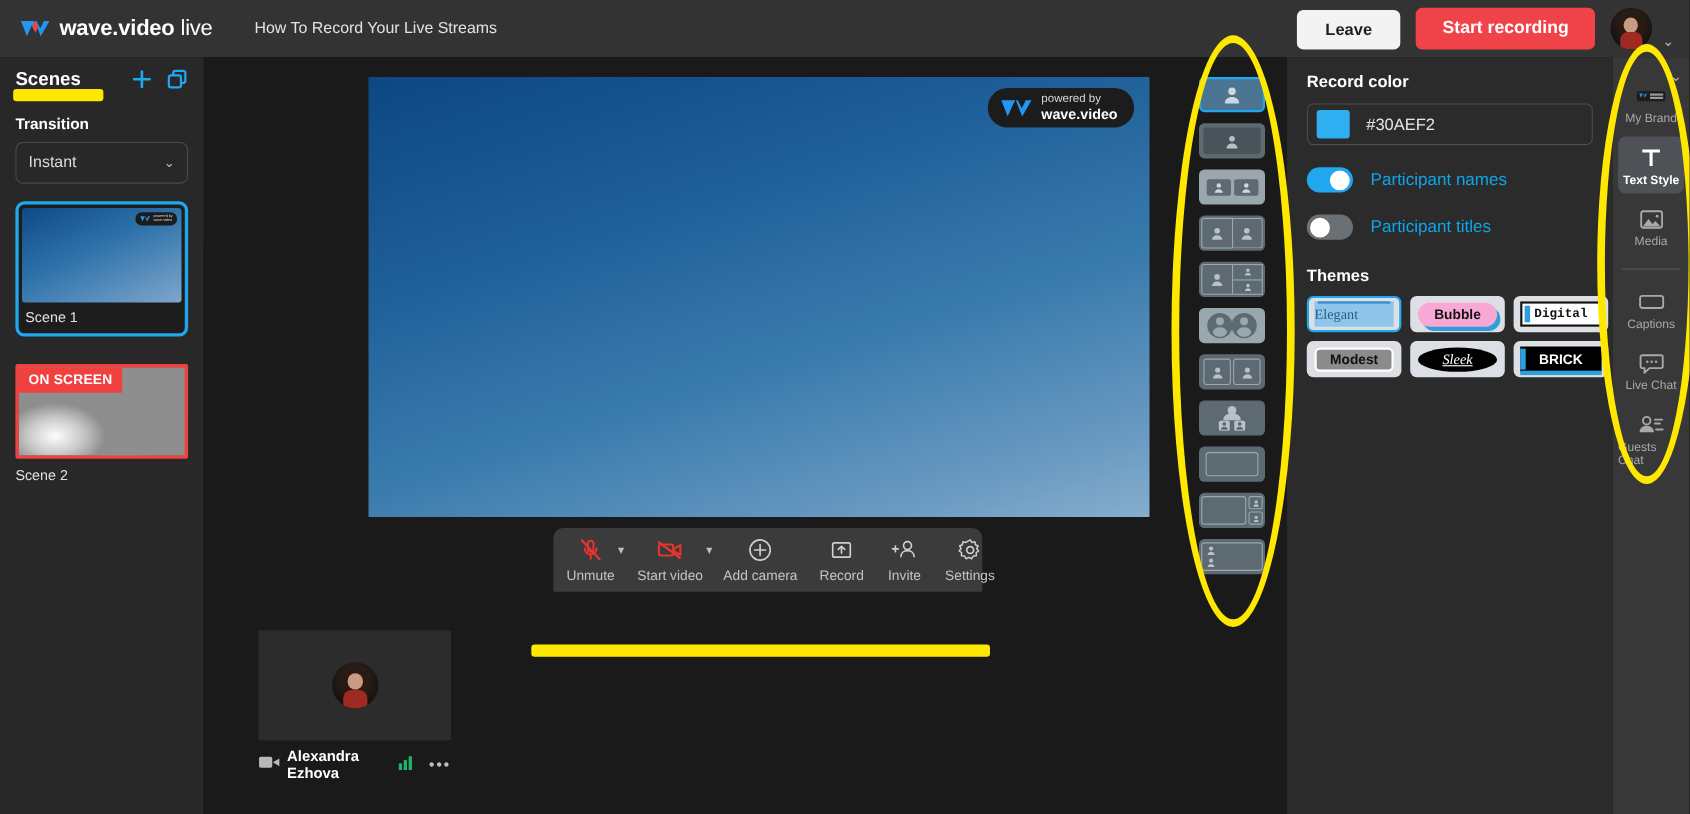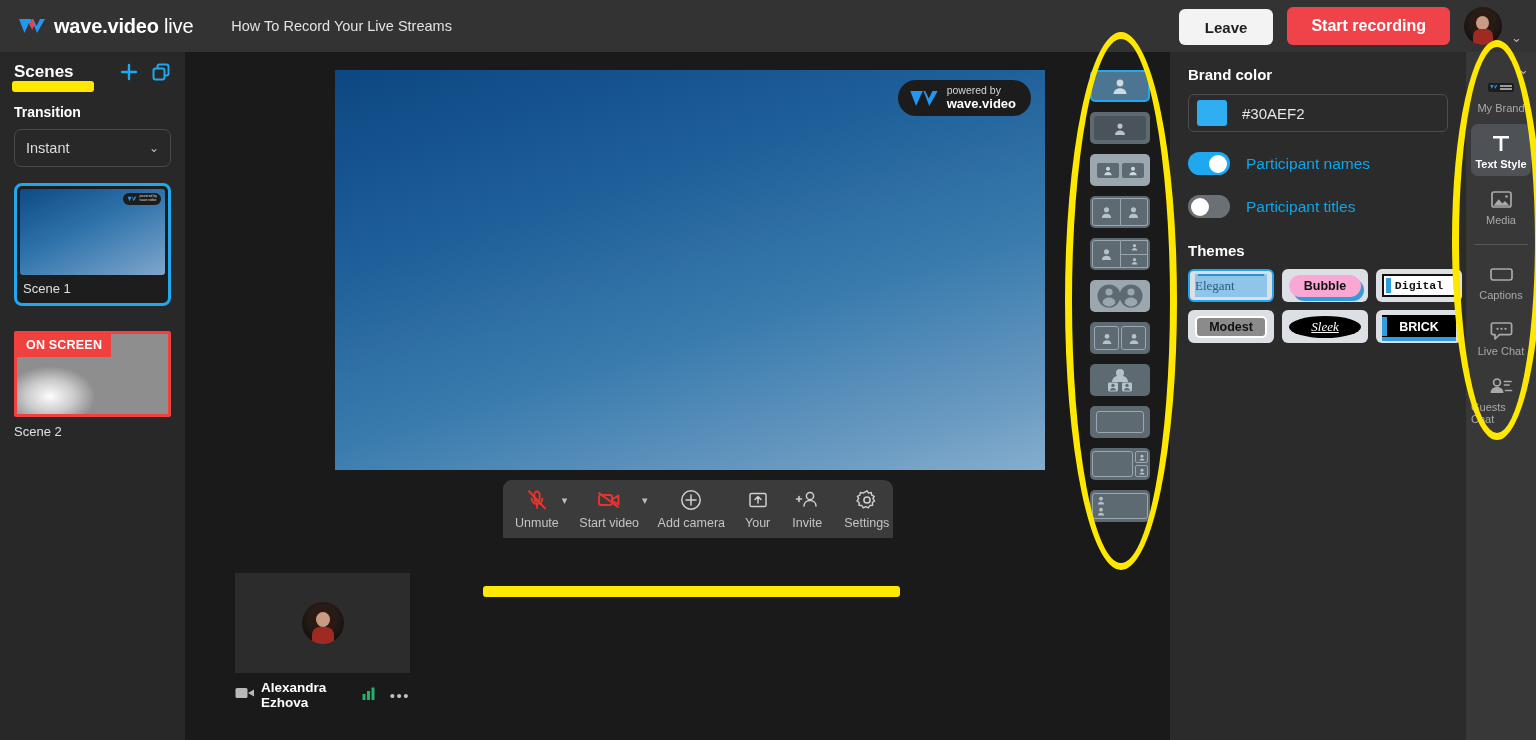--- a/index.html
+++ b/index.html
@@ -401,21 +401,21 @@
         <span class="cl">Add camera</span>
       </div>
 
       <div class="ctrl" style="margin-left:20px">
         <span class="ci">
           <svg width="24" height="24" viewBox="0 0 24 24">
             <rect x="4" y="5.5" width="16" height="13" rx="1.6" fill="none" stroke="#cfcfcf" stroke-width="1.5"></rect>
             <path d="M12 15V9 M9 11.5 L12 8.6 L15 11.5" stroke="#cfcfcf" stroke-width="1.5" stroke-linecap="round" stroke-linejoin="round" fill="none"></path>
           </svg>
         </span>
-        <span class="cl">Your</span>
+        <span class="cl">Record</span>
       </div>
 
       <div class="ctrl" style="margin-left:22px">
         <span class="ci">
           <svg width="26" height="24" viewBox="0 0 26 24">
             <circle cx="16" cy="8" r="3.6" fill="none" stroke="#cfcfcf" stroke-width="1.5"></circle>
             <path d="M10 18c0-3.3 2.7-5.4 6-5.4s6 2.1 6 5.4" fill="none" stroke="#cfcfcf" stroke-width="1.5" stroke-linecap="round"></path>
             <path d="M5 8.5v5 M2.5 11h5" stroke="#cfcfcf" stroke-width="1.6" stroke-linecap="round"></path>
           </svg>
         </span>
@@ -612,21 +612,21 @@
           </svg>
         <svg width="10" height="9" viewBox="0 0 20 18">
             <circle cx="10" cy="5.4" r="3.8" fill="#b6c1c9"></circle>
             <path d="M3.8 17c0-3.5 2.8-5.6 6.2-5.6s6.2 2.1 6.2 5.6z" fill="#b6c1c9"></path>
           </svg>
       </div>
     </div>
   </div>
 
   <div id="right-panel">
-    <div class="rp-title">Brand color</div>
+    <div class="rp-title">Record color</div>
     <div id="brand-color-field">
       <div id="brand-swatch" style="background: rgb(48, 174, 242);"></div>
       <span id="brand-hex">#30AEF2</span>
     </div>
 
     <div class="toggle-row">
       <span class="tgl on">
           <span class="knob"></span>
         </span>
       <span class="tgl-label">Participant names</span>

